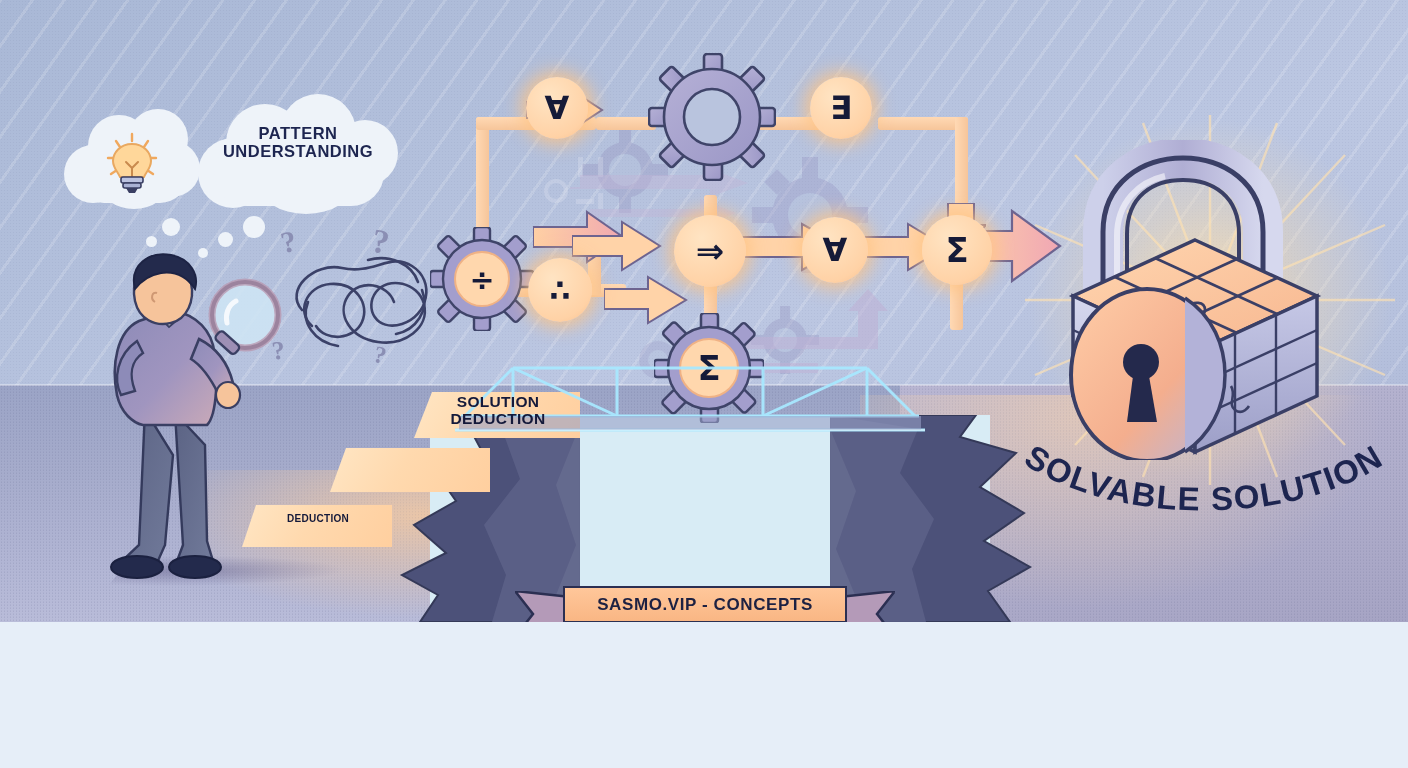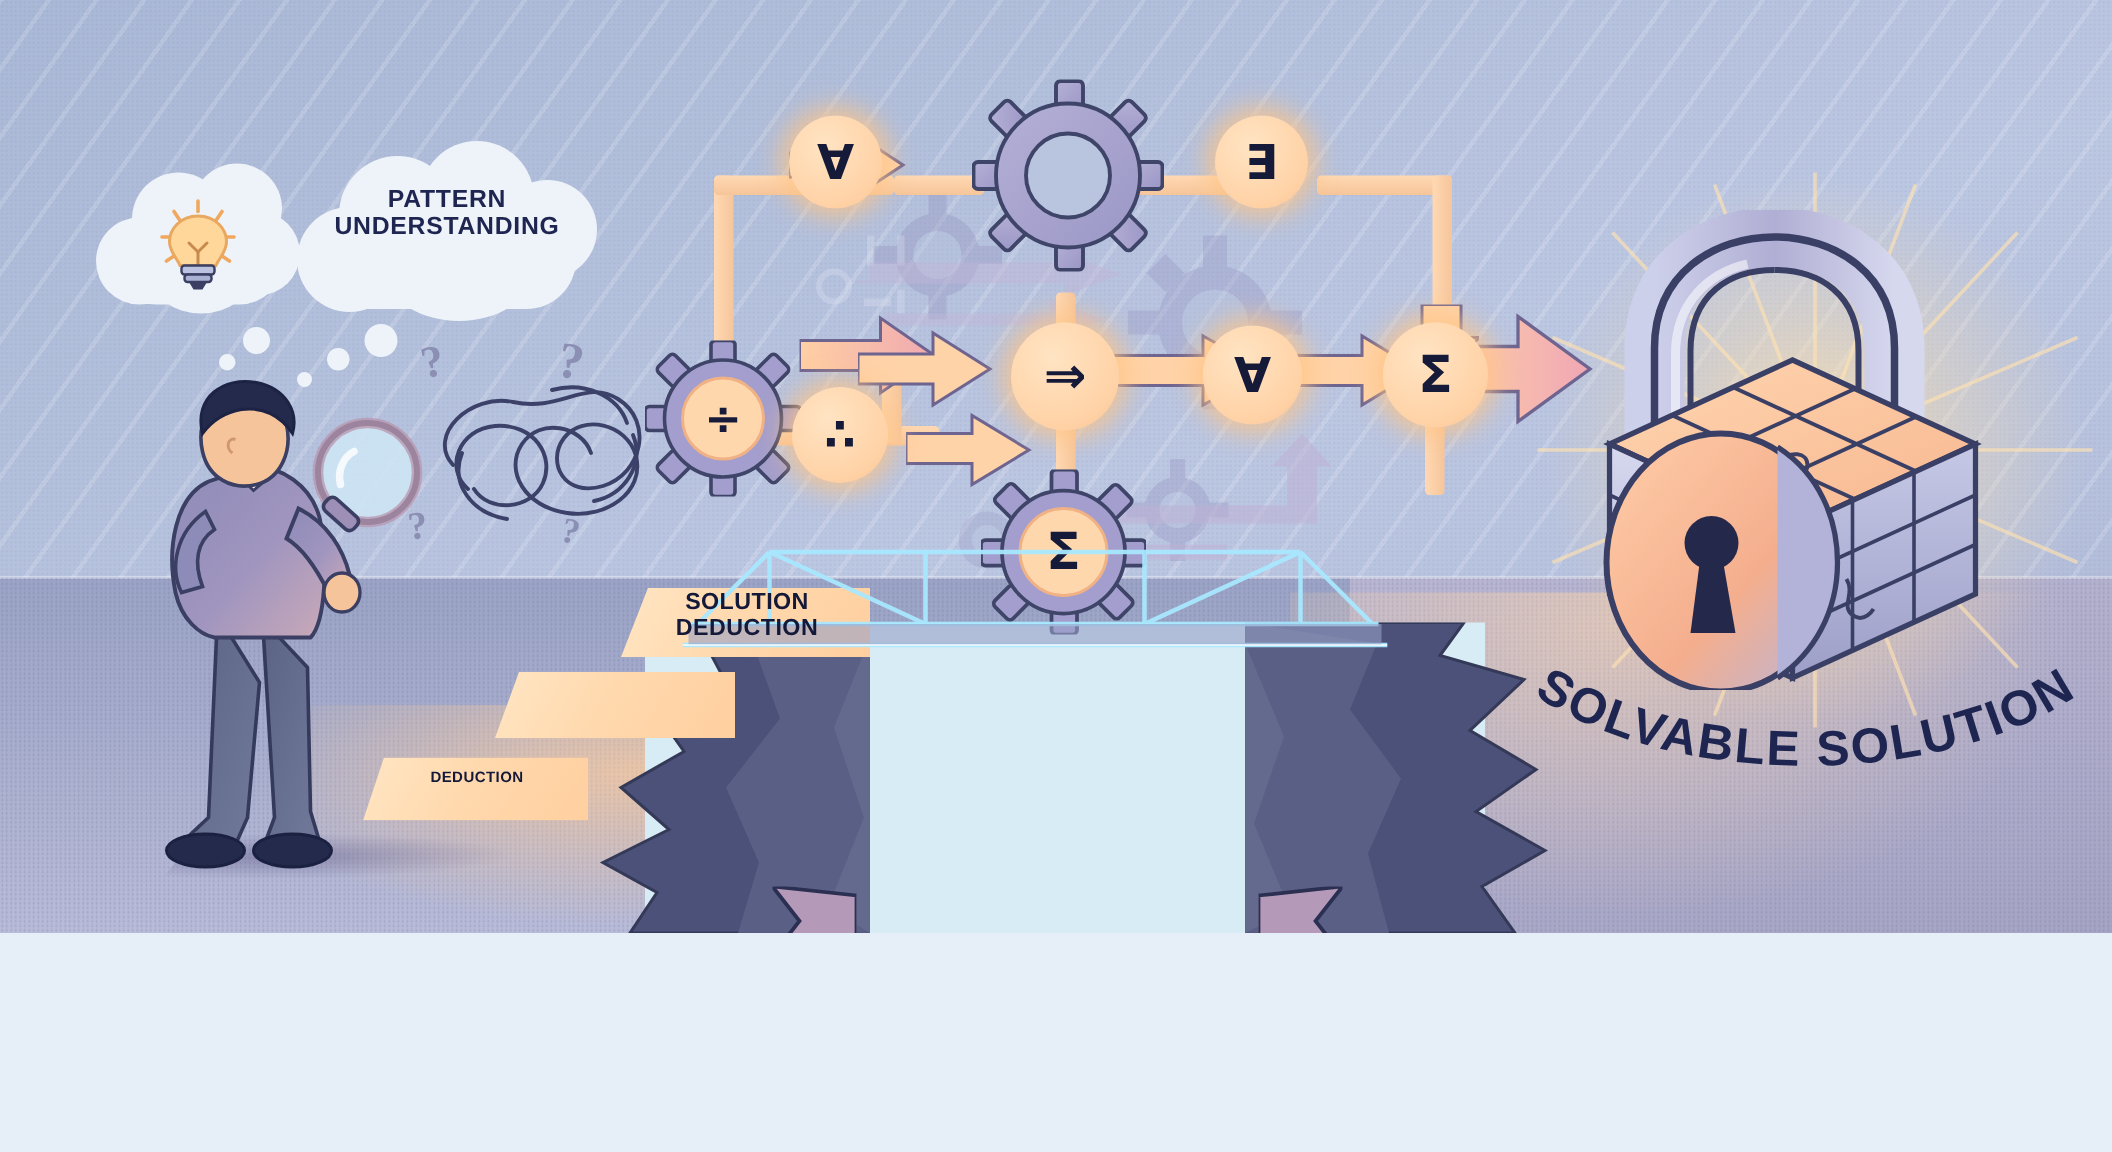--- a/index.html
+++ b/index.html
@@ -672,18 +672,21 @@
       </svg>
     </div>
 
     <div class="ribbon">
       <svg class="ribtail" style="left:0;" viewBox="0 0 56 48" width="56" height="48">
         <path d="M0 0 L56 6 L56 40 L0 46 L18 23 Z" fill="#b49ab8" stroke="#2b2f52" stroke-width="2.5"></path>
       </svg>
       <svg class="ribtail" style="right:0;" viewBox="0 0 56 48" width="56" height="48">
         <path d="M56 0 L0 6 L0 40 L56 46 L38 23 Z" fill="#b49ab8" stroke="#2b2f52" stroke-width="2.5"></path>
       </svg>
+      <div class="ribbon-plate">
+        <span class="ribbon-text">SASMO.VIP - CONCEPTS</span>
+      </div>
     </div>
 
   </div>
 
 
 </div>
 
 </body></html>

